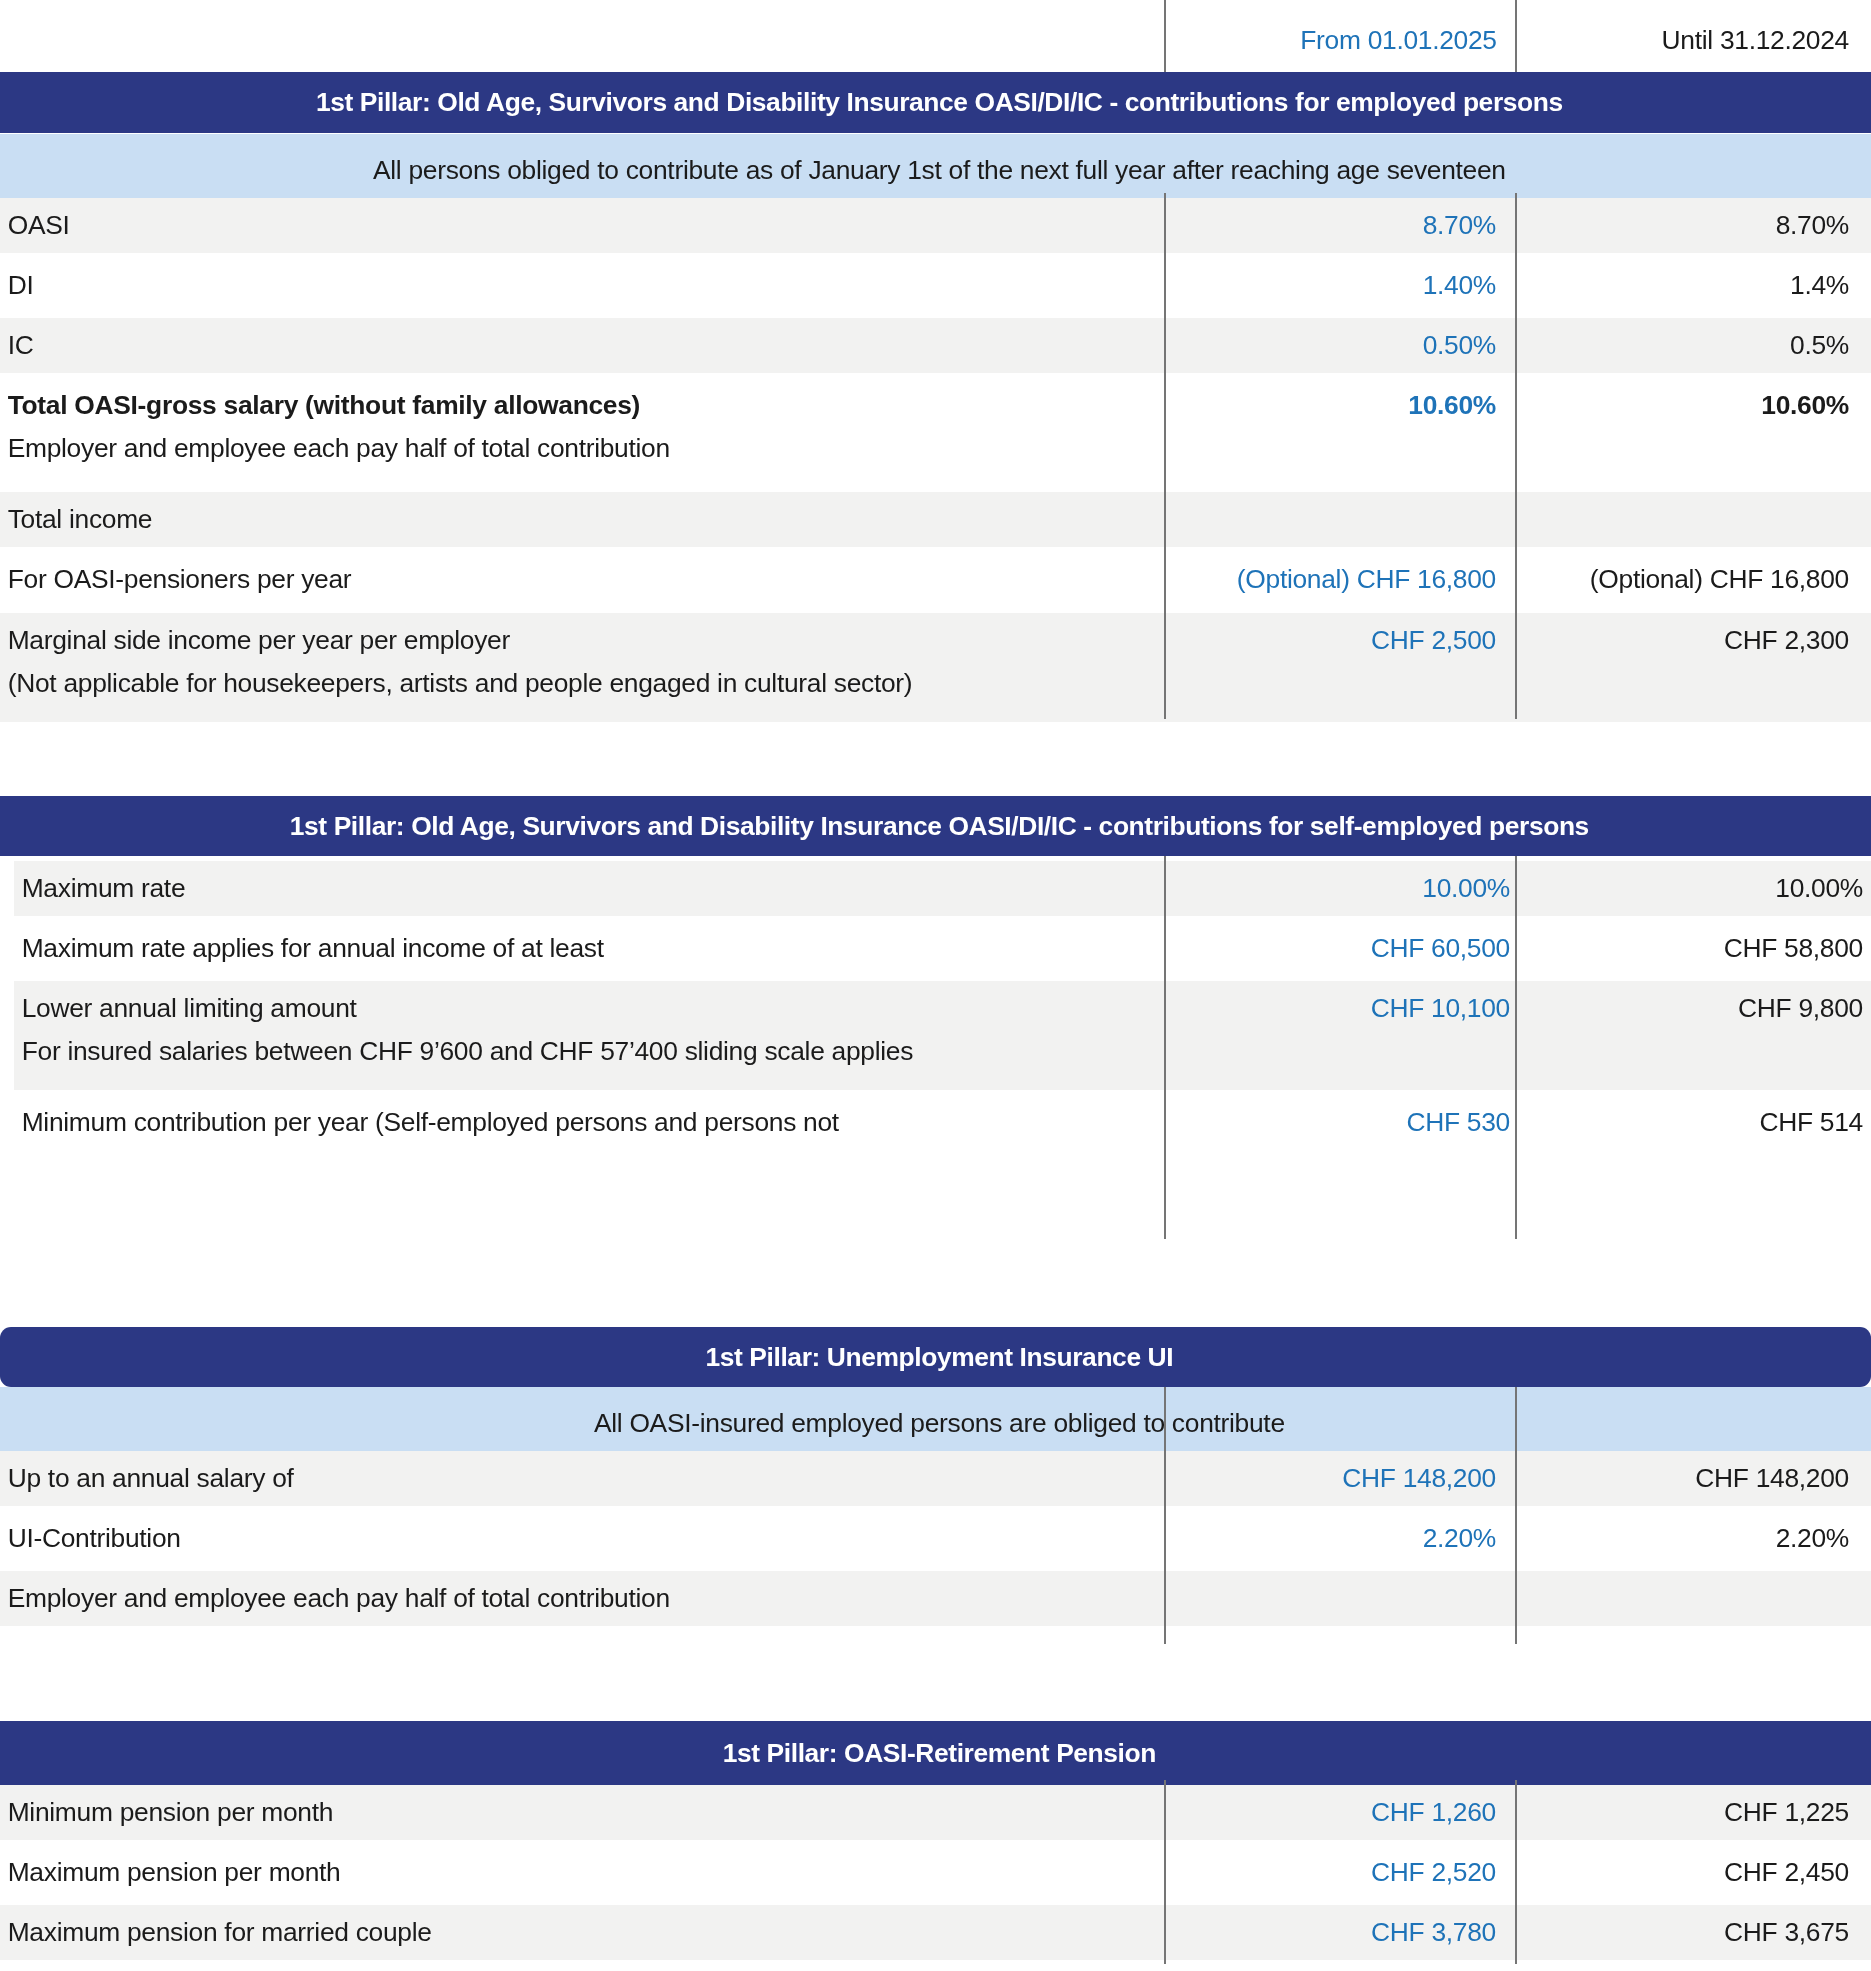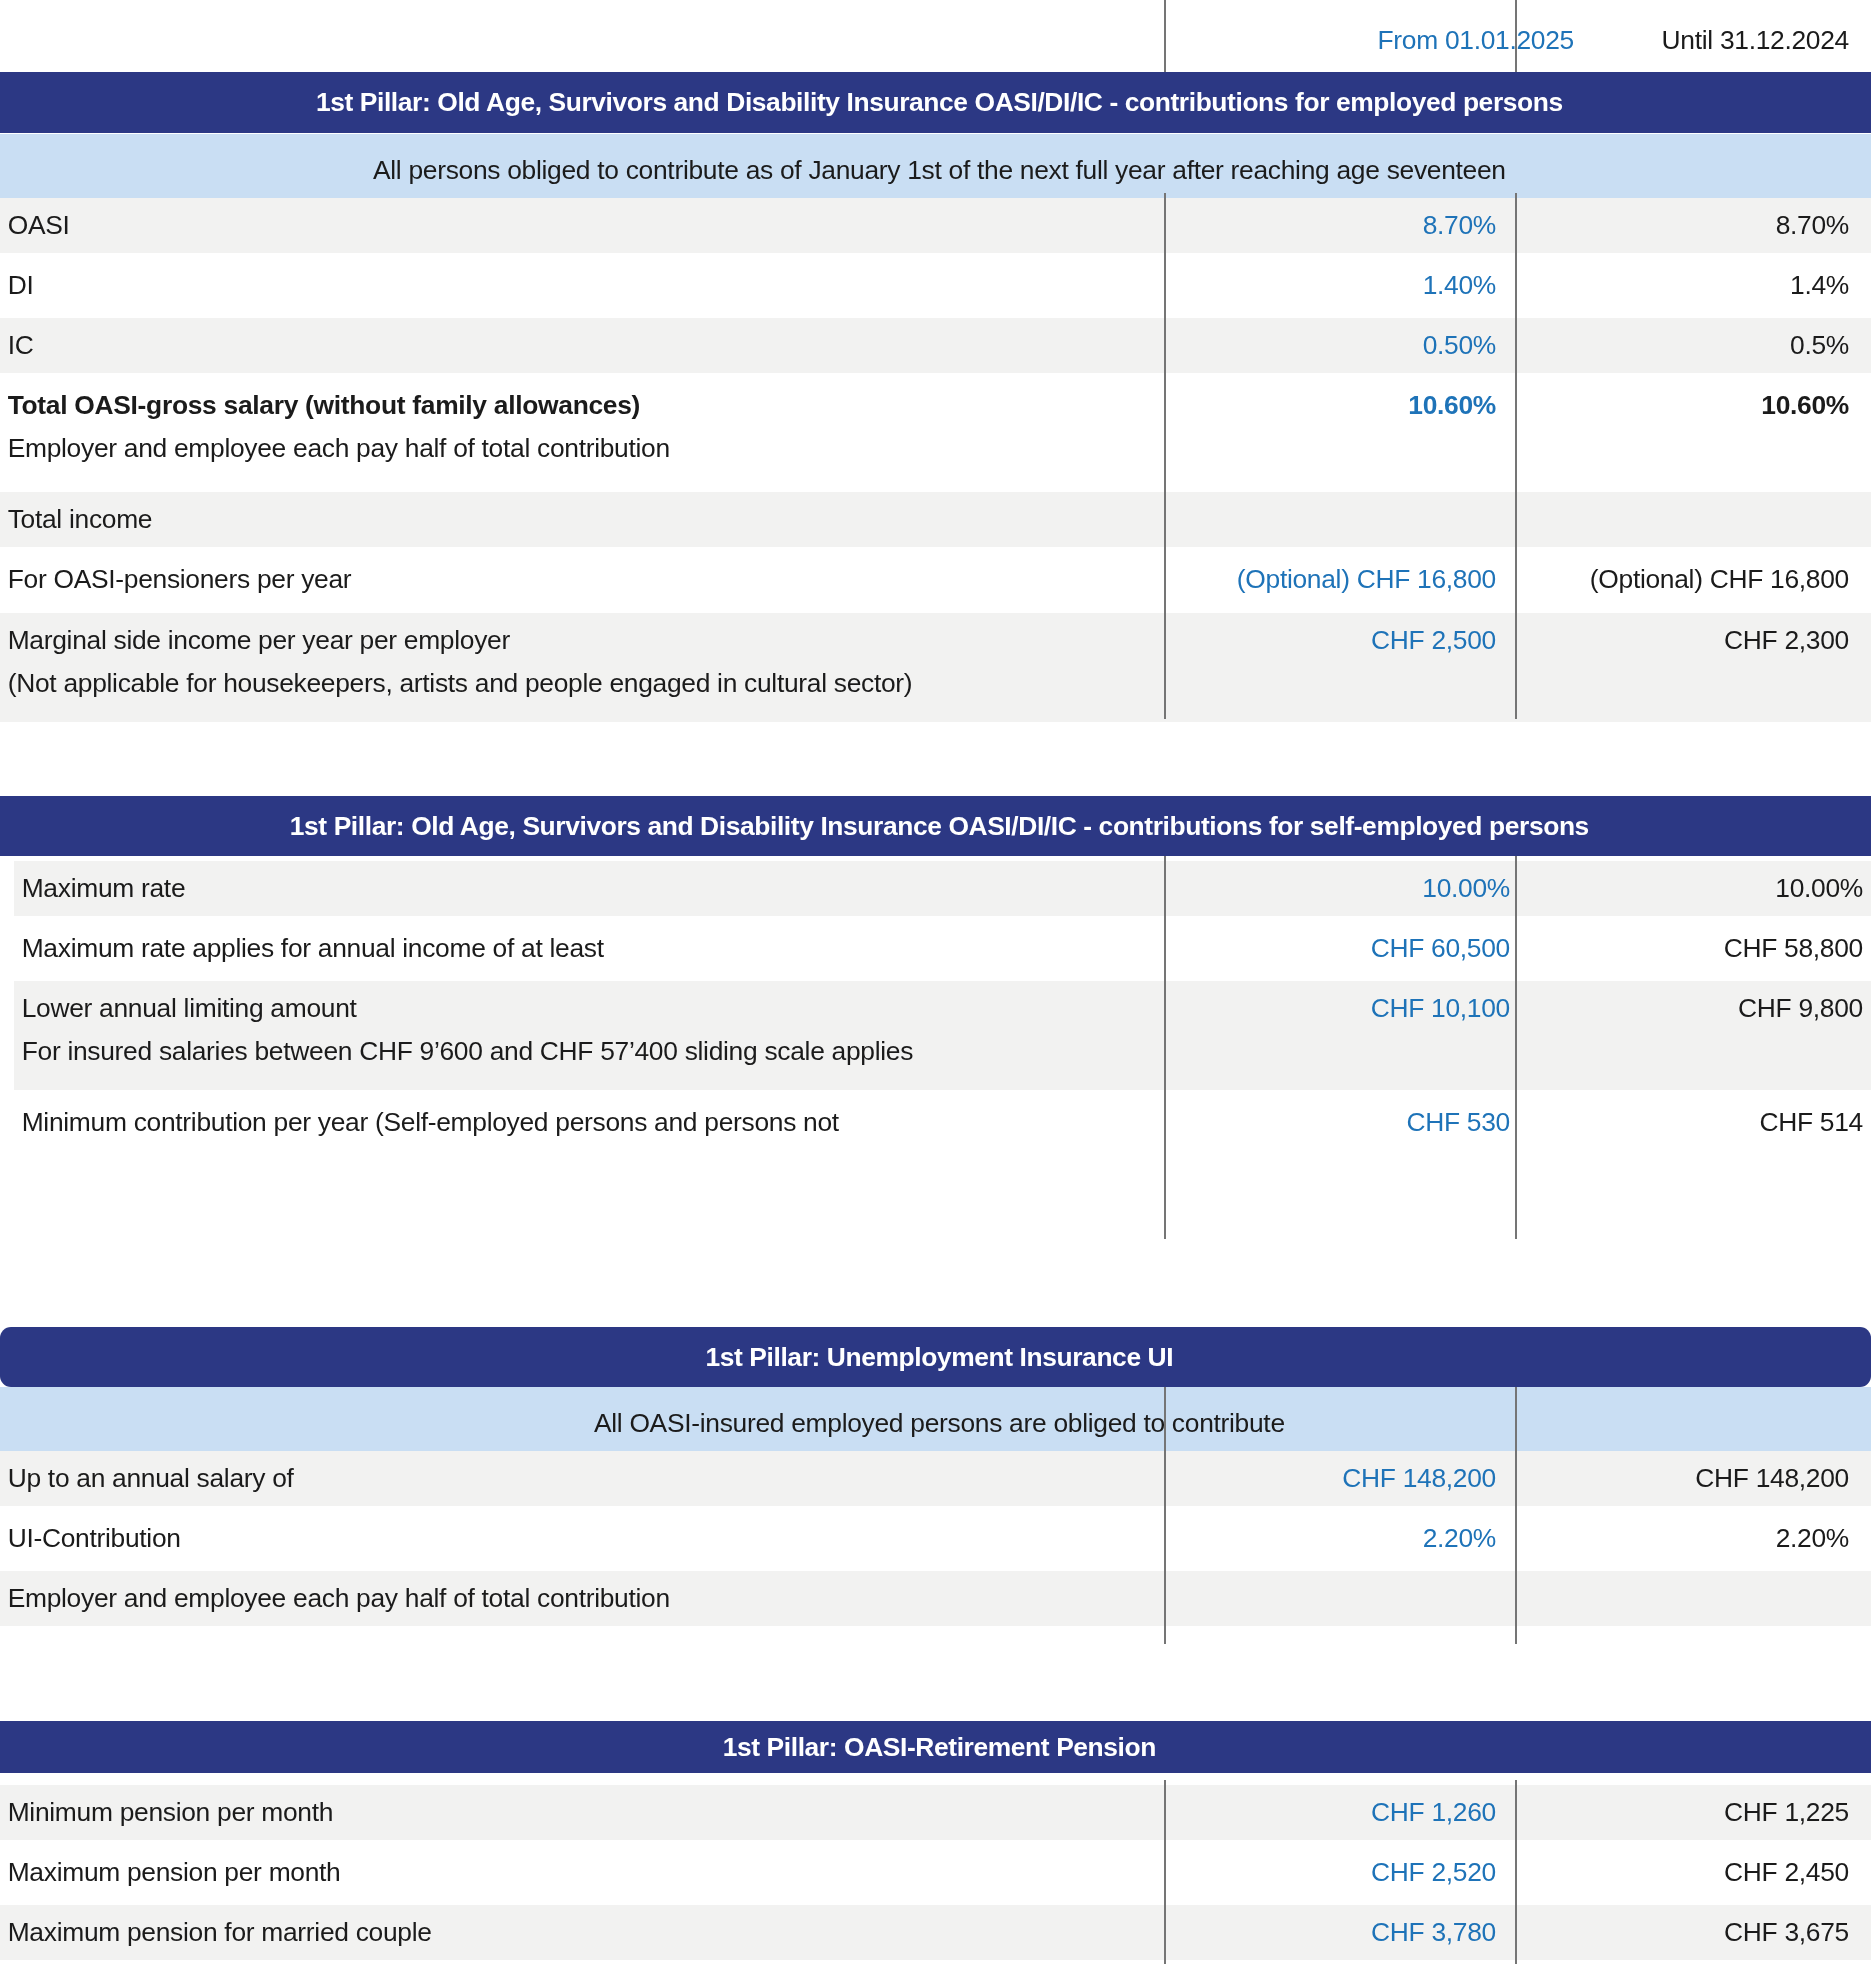--- a/index.html
+++ b/index.html
@@ -11,21 +11,21 @@
     font-family:"Liberation Sans","DejaVu Sans",sans-serif;
     font-size:26.4px;
     letter-spacing:-0.3px;
     color:var(--ink,#1b1b1b);
     overflow:hidden;
   }
   .abs{position:absolute;left:0;width:1871px;box-sizing:border-box;justify-content:center;}
   
   .colheader{display:flex;justify-content:flex-end;align-items:flex-start;}
   .colheader .hcell{line-height:43px;padding-top:19px;text-align:right;box-sizing:border-box;}
-  .hcell.from{width:351px;color:var(--blue,#1e73b8);}
+  .hcell.from{width:351px;color:var(--blue,#1e73b8);text-align:center;}
   .hcell.until{width:297px;padding-right:22px;color:var(--ink,#1b1b1b);}
   
   .navy{
     background:var(--navy,#2c3884);
     color:#ffffff;
     font-weight:bold;
     letter-spacing:-0.4px;
     padding-left:7.7px;
     display:flex;
     align-items:center;
@@ -194,21 +194,21 @@
     <div class="cell lbl">
       <div class="l1">Employer and employee each pay half of total contribution</div>
 
     </div>
     <div class="cell val from"></div>
     <div class="cell val until"></div>
   </div>
     </div>
     <div class="vline" style="top: 1387px; height: 257px; left: 1164px;"></div>
     <div class="vline" style="top: 1387px; height: 257px; left: 1515px;"></div>
-    <div class="abs navy" style="top: 1721px; height: 52px;">
+    <div class="abs navy" style="top: 1721px; height: 64px;">
       <span>1st Pillar: OASI-Retirement Pension</span>
     </div>
     <div class="abs" style="top: 1785px;">
       <div class="row h1 bg-gray">
     <div class="cell lbl">
       <div class="l1">Minimum pension per month</div>
 
     </div>
     <div class="cell val from">CHF 1,260</div>
     <div class="cell val until">CHF 1,225</div>

